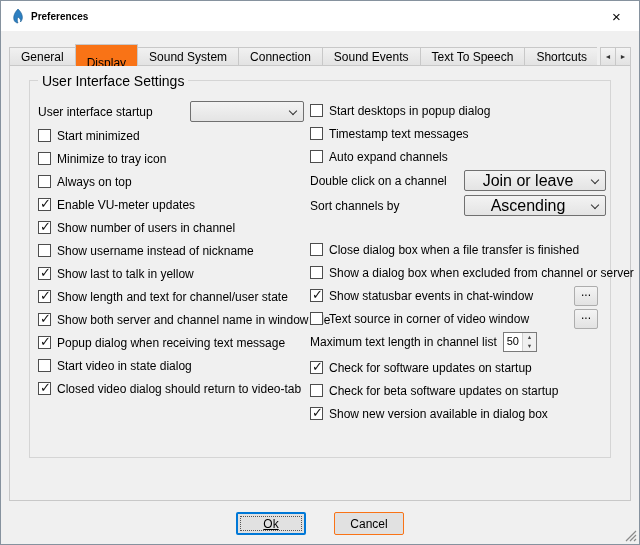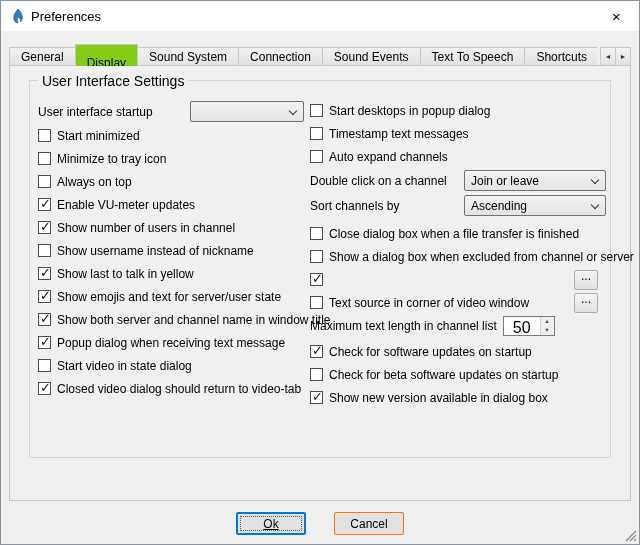--- a/index.html
+++ b/index.html
@@ -18,42 +18,42 @@
     position: relative;
     display: flex; flex-direction: column;
   }
   
   .titlebar {
     height: 30px; background: #ffffff;
     display: flex; align-items: center;
     flex: 0 0 auto;
   }
   .app-icon { width: 16px; height: 16px; margin-left: 8px; flex: 0 0 auto; }
-  .title-text { margin-left: 6px; font-size: 13px; }
+  .title-text { margin-left: 6px; font-size: 10px; font-weight: bold; }
   .close-btn {
     margin-left: auto; width: 45px; height: 30px;
     display: flex; align-items: center; justify-content: center;
     font-size: 15px; cursor: default;
   }
   
   .dlg-body { padding: 0 8px; flex: 1 1 auto; border-radius: 23px; }
   .tab-strip { position: relative; height: 21px; margin-top: 14px; }
   .tab-bar {
     position: absolute; left: 0; right: 34px; bottom: 0;
     display: flex; align-items: flex-end; overflow: hidden; height: 22px;
   }
   .tab {
     height: 19px; padding: 0 11px;
     display: flex; align-items: center; white-space: nowrap;
     background: linear-gradient(#f1f1f1, #e2e2e2);
     border: 1px solid #c8c8c8; border-bottom: none;
     margin-right: -1px; font-size: 12px; flex: 0 0 auto;
   }
   .tab.active {
-    height: 22px; background: #84cc16; position: relative; z-index: 3;
+    height: 22px; background: #f97316; position: relative; z-index: 3;
     padding-top: 14px;
   }
   .tab-scrollers { position: absolute; right: 0; bottom: 0; display: flex; }
   .tab-scroll {
     width: 16px; height: 19px; border: 1px solid #c8c8c8;
     background: linear-gradient(#f4f4f4, #e2e2e2);
     font-size: 7px; color: #333; display: flex; align-items: center; justify-content: center;
     margin-left: -1px;
   }
   .pane {
@@ -82,46 +82,46 @@
     border: 1px solid #4d4d4d; background: #fff; position: relative;
   }
   .checkbox.checked::after {
     content: "✓"; position: absolute; left: 1px; top: -3px;
     font-size: 13px; font-weight: bold; color: #101010;
   }
   .combo {
     height: 21px; border: 1px solid #707070; border-radius: 2px;
     background: linear-gradient(#f3f3f3, #e4e4e4);
     display: flex; align-items: center; position: relative;
-    padding: 0 20px 0 6px; font-size: 12px;
+    padding: 0 20px 0 6px; font-size: 16px; justify-content: center;
   }
   .combo .chev {
     position: absolute; right: 7px; top: 6px; width: 6px; height: 6px;
     border-right: 1.4px solid #333; border-bottom: 1.4px solid #333;
     transform: rotate(45deg);
   }
   .lang-combo { flex: 1 1 auto; }
   .wide-combo { width: 142px; margin-left: auto; flex: 0 0 auto; }
   .dots-btn {
     min-width: 24px; height: 20px; margin-left: auto; margin-right: 8px;
     border: 1px solid #adadad; border-radius: 2px;
     background: linear-gradient(#f4f4f4, #e2e2e2);
     font-size: 12px; line-height: 10px; text-align: center; flex: 0 0 auto;
   }
   .spin {
     display: inline-flex; border: 1px solid #7a7a7a; background: #fff;
     height: 20px; flex: 0 0 auto;
   }
-  .spin .val { min-width: 18px; padding: 2px 9px; font-size: 16px; }
+  .spin .val { min-width: 18px; padding: 2px 3px; font-size: 11px; }
   .spin .arrows { display: flex; flex-direction: column; width: 14px; border-left: 1px solid #cfcfcf; }
   .spin .arrows span {
     flex: 1; display: flex; align-items: center; justify-content: center;
     background: #f0f0f0; font-size: 5.5px; color: #444;
   }
-  .gap4 { margin-top: 4px; }
+  .gap4 { margin-top: 20px; }
   .gap3 { margin-top: 3px; }
   
   .button-row {
     display: flex; justify-content: center; gap: 28px;
     margin-top: 11px; flex: 0 0 auto;
   }
   .btn {
     min-width: 70px; height: 23px; padding: 0 12px;
     border: 1px solid #f97316; border-radius: 2px; background: #e1e1e1;
     font-size: 12px; font-family: inherit;
@@ -208,21 +208,21 @@
                 <div class="row cb-row">
                   <span class="checkbox"></span>
                   <span class="cb-label">Show username instead of nickname</span>
                 </div>
                 <div class="row cb-row">
                   <span class="checkbox checked"></span>
                   <span class="cb-label">Show last to talk in yellow</span>
                 </div>
                 <div class="row cb-row">
                   <span class="checkbox checked"></span>
-                  <span class="cb-label">Show emojis and text for server/user state</span>
+                  <span class="cb-label">Show length and text for channel/user state</span>
                 </div>
                 <div class="row cb-row">
                   <span class="checkbox checked"></span>
                   <span class="cb-label">Show both server and channel name in window title</span>
                 </div>
                 <div class="row cb-row">
                   <span class="checkbox checked"></span>
                   <span class="cb-label">Popup dialog when receiving text message</span>
                 </div>
                 <div class="row cb-row">
@@ -274,20 +274,21 @@
                   <span class="cb-label">Close dialog box when a file transfer is finished</span>
                 </div>
                 <div class="row cb-row">
                   <span class="checkbox"></span>
                   <span class="cb-label">Show a dialog box when excluded from channel or server</span>
                 </div>
               </div>
 
             <div class="row">
               <span class="checkbox checked"></span>
+              <span class="cb-label">Show statusbar events in chat-window</span>
               <div class="dots-btn">...</div>
             </div>
 
             <div class="row">
               <span class="checkbox"></span>
               <span class="cb-label">Text source in corner of video window</span>
               <div class="dots-btn">...</div>
             </div>
 
             <div class="row">

